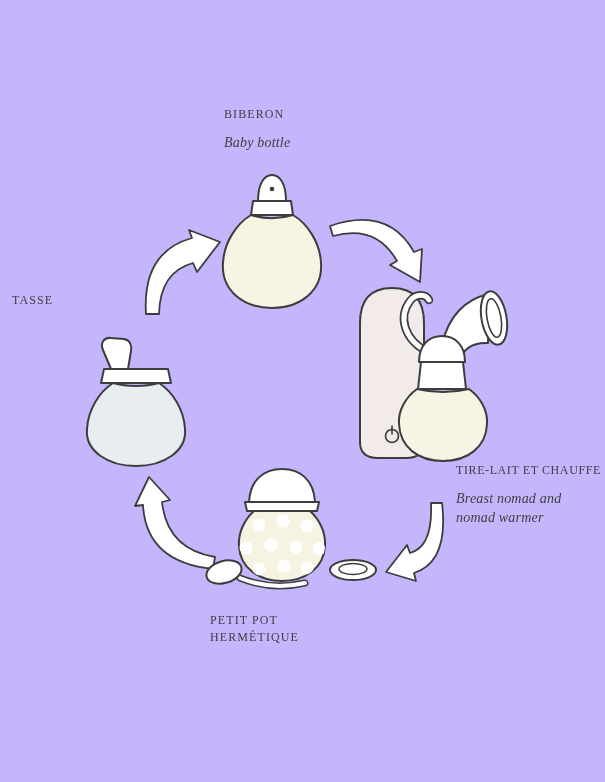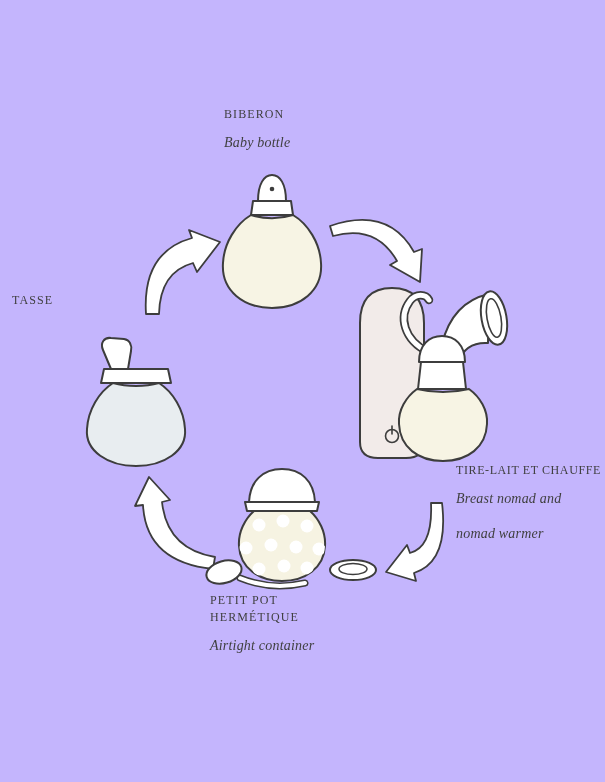--- a/index.html
+++ b/index.html
@@ -5,21 +5,21 @@
   * { margin:0; padding:0; box-sizing:border-box; }
   html,body { background:#ffffff; }
   body { font-family:"Liberation Serif", serif; }
   .canvas { position:relative; width:605px; height:782px; background:#c4b5fd; overflow:hidden; margin:0 auto; }
   .art { position:absolute; left:0; top:0; width:605px; height:782px; }
   .ink { stroke:#3d3d3d; }
   .stroke-white { stroke:#ffffff; }
   .label { position:absolute; color:#3f3f3f; }
   .caps { font-size:12px; letter-spacing:1.1px; line-height:17px; font-weight:400; }
   .caps-sm { font-size:12px; letter-spacing:0.6px; line-height:17px; font-weight:400; }
-  .ital { font-style:italic; font-size:14px; line-height:19px; letter-spacing:0.2px;margin-top:16px; }
+  .ital { font-style:italic; font-size:14px; line-height:19px; letter-spacing:0.2px; }
   .gap { margin-top:10px; }
 </style>
 </head>
 <body>
 
 <div class="canvas">
 
   <svg class="art" viewBox="0 0 605 782" aria-hidden="true">
     <defs>
       <clipPath id="jarClip">
@@ -113,19 +113,18 @@
   <div class="label" style="left:12px; top:292px;text-align:center;">
     <div class="caps">TASSE</div>
   </div>
 
   <div class="label" style="left:456px; top:462px;">
     <div class="caps-sm">TIRE-LAIT ET CHAUFFE</div>
     <div class="ital gap">Breast nomad and</div>
     <div class="ital">nomad warmer</div>
   </div>
 
-  <div class="label" style="left:210px; top:592px;">
+  <div class="label" style="left:210px; top:612px;">
     <div class="caps">PETIT POT</div>
     <div class="caps">HERMÉTIQUE</div>
-    <div class="ital gap">Airtight container</div>
   </div>
 
 </div>
 
 </body></html>

